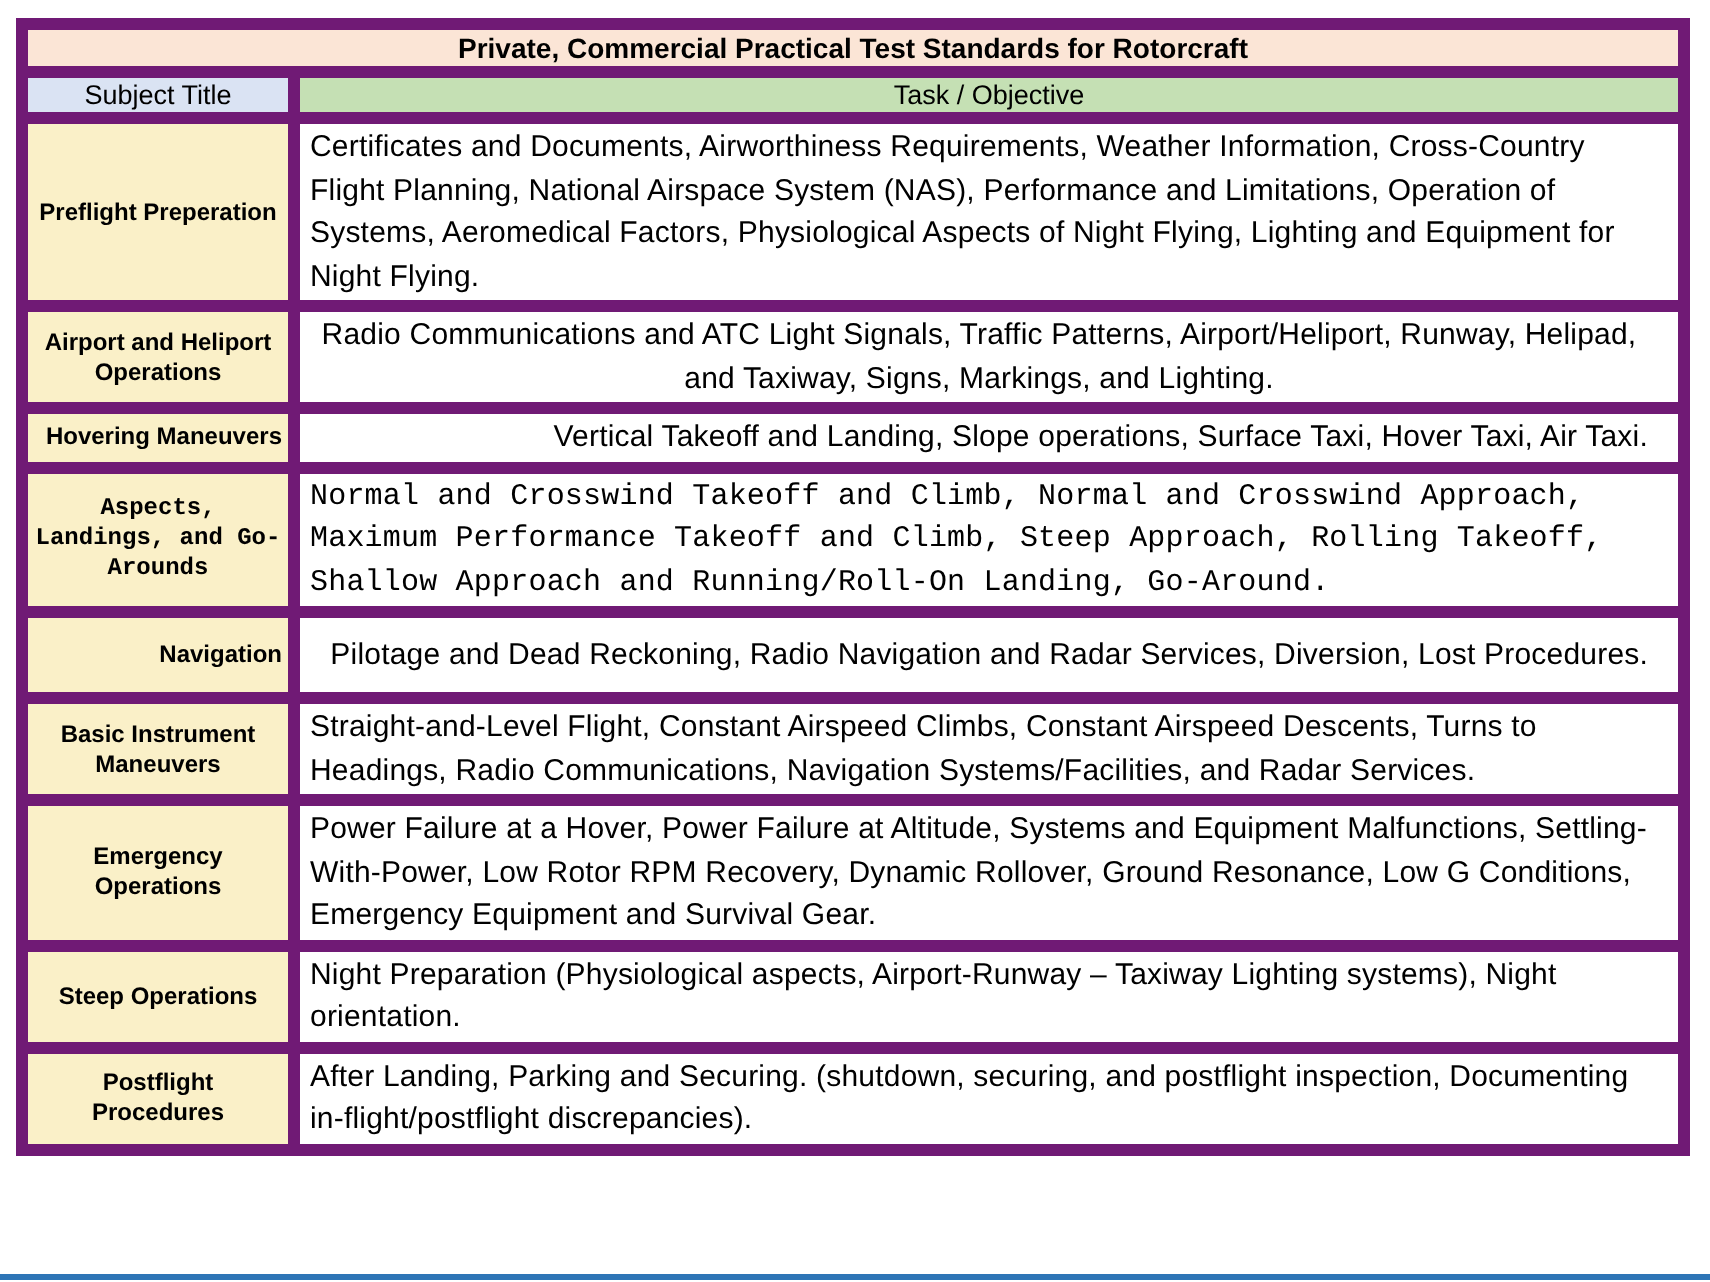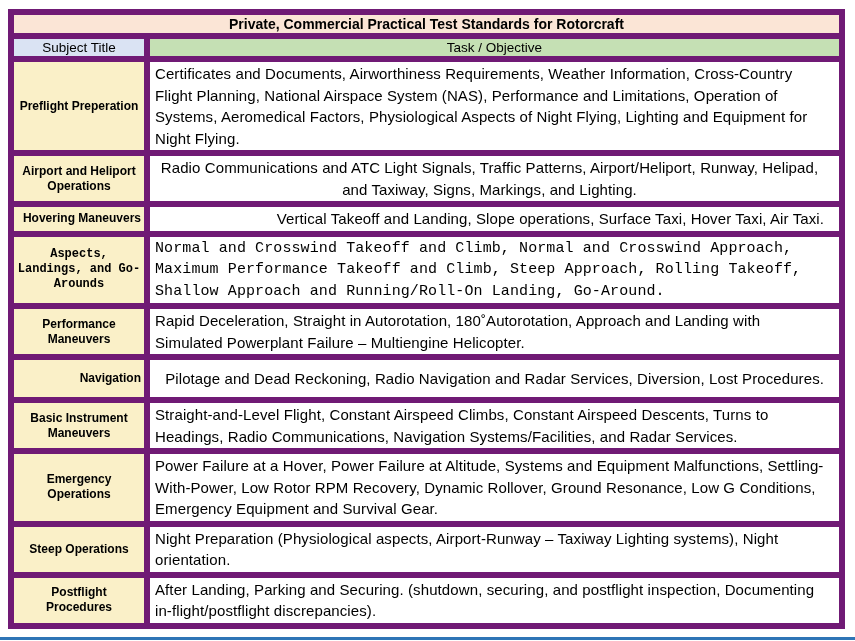--- a/index.html
+++ b/index.html
@@ -119,24 +119,20 @@
         <td class="task-cell">Radio Communications and ATC Light Signals, Traffic Patterns, Airport/Heliport, Runway, Helipad, and Taxiway, Signs, Markings, and Lighting.</td>
       </tr>
       <tr class="r4">
         <td class="subject-cell">Hovering Maneuvers</td>
         <td class="task-cell">Vertical Takeoff and Landing, Slope operations, Surface Taxi, Hover Taxi, Air Taxi.</td>
       </tr>
       <tr class="r5">
         <td class="subject-cell">Aspects, Landings, and Go-Arounds</td>
         <td class="task-cell">Normal and Crosswind Takeoff and Climb, Normal and Crosswind Approach, Maximum Performance Takeoff and Climb, Steep Approach, Rolling Takeoff, Shallow Approach and Running/Roll-On Landing, Go-Around.</td>
       </tr>
-      <tr class="r6">
-        <td class="subject-cell">Performance Maneuvers</td>
-        <td class="task-cell">Rapid Deceleration, Straight in Autorotation, 180˚Autorotation, Approach and Landing with Simulated Powerplant Failure – Multiengine Helicopter.</td>
-      </tr>
       <tr class="r7">
         <td class="subject-cell">Navigation</td>
         <td class="task-cell">Pilotage and Dead Reckoning, Radio Navigation and Radar Services, Diversion, Lost Procedures.</td>
       </tr>
       <tr class="r8">
         <td class="subject-cell">Basic Instrument Maneuvers</td>
         <td class="task-cell">Straight-and-Level Flight, Constant Airspeed Climbs, Constant Airspeed Descents, Turns to Headings, Radio Communications, Navigation Systems/Facilities, and Radar Services.</td>
       </tr>
       <tr class="r9">
         <td class="subject-cell">Emergency Operations</td>

